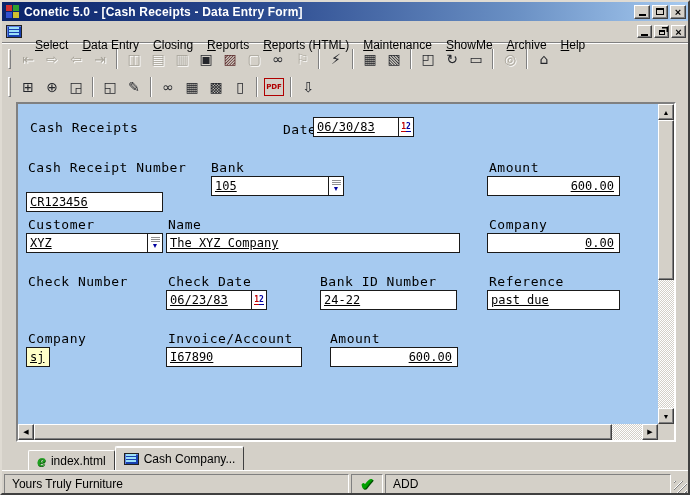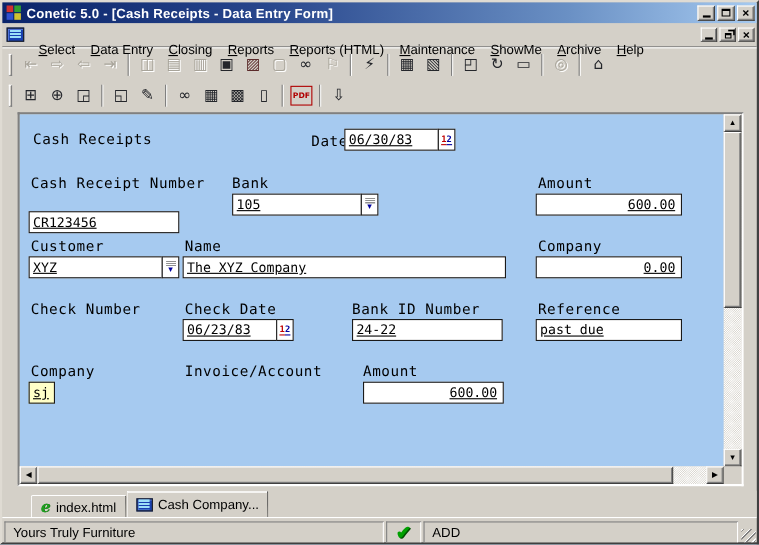--- a/index.html
+++ b/index.html
@@ -340,20 +340,21 @@
       <span class="lbl" style="left:302px;top:170px;">Bank ID Number</span>
       <input class="fld" style="left: 302px; top: 186px; width: 137px;" readonly="" value="24-22">
 
       <span class="lbl" style="left:471px;top:170px;">Reference</span>
       <input class="fld" style="left: 469px; top: 186px; width: 133px;" readonly="" value="past due">
 
       <span class="lbl" style="left:10px;top:227px;">Company</span>
       <input class="fld" id="i-ledger" style="left: 8px; top: 243px; width: 24px;" readonly="" value="sj">
 
       <span class="lbl" style="left:150px;top:227px;">Invoice/Account</span>
+      <input class="fld" style="left: 148px; top: 243px; width: 136px;" readonly="" value="I67890">
 
       <span class="lbl" style="left:312px;top:227px;">Amount</span>
       <input class="fld num" style="left: 312px; top: 243px; width: 128px;" readonly="" value="600.00">
 
     </div>
 
     <div class="vscroll">
       <div class="sb-btn up">
           <span>▲</span>
         </div>

